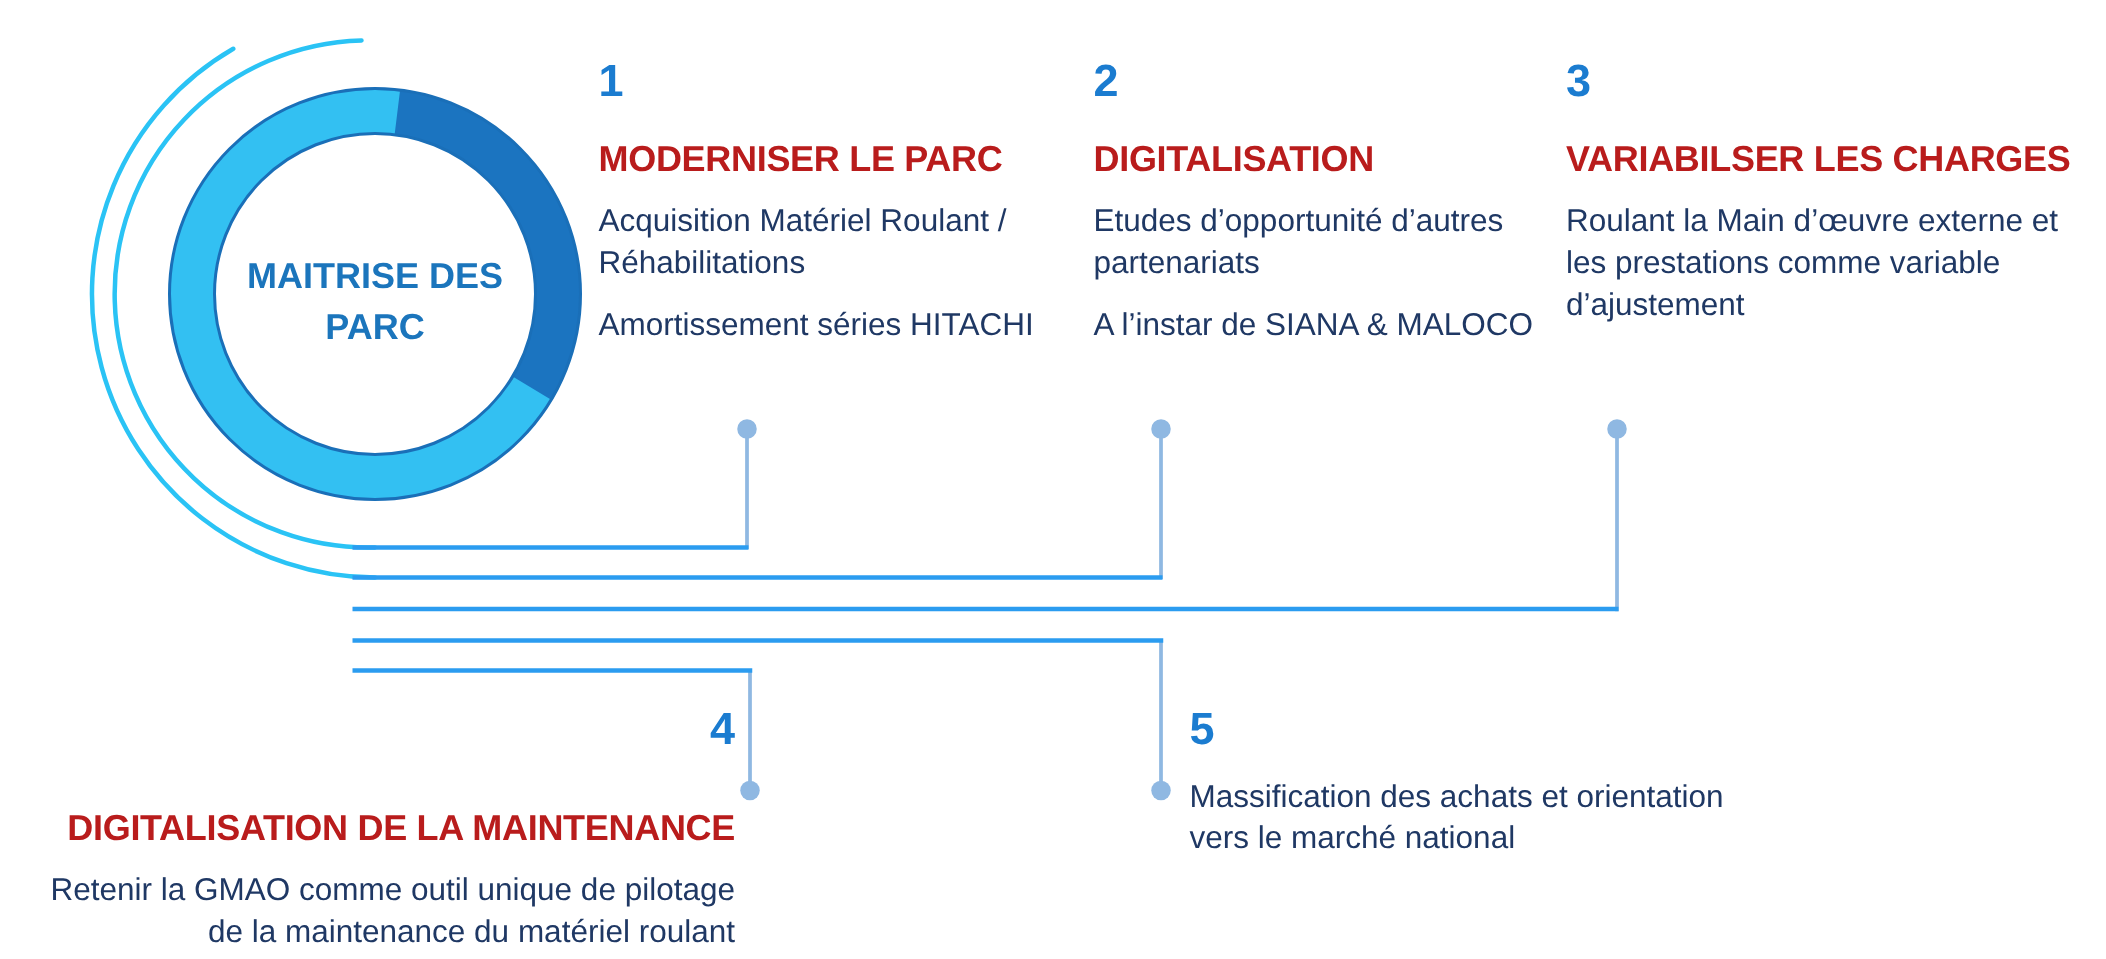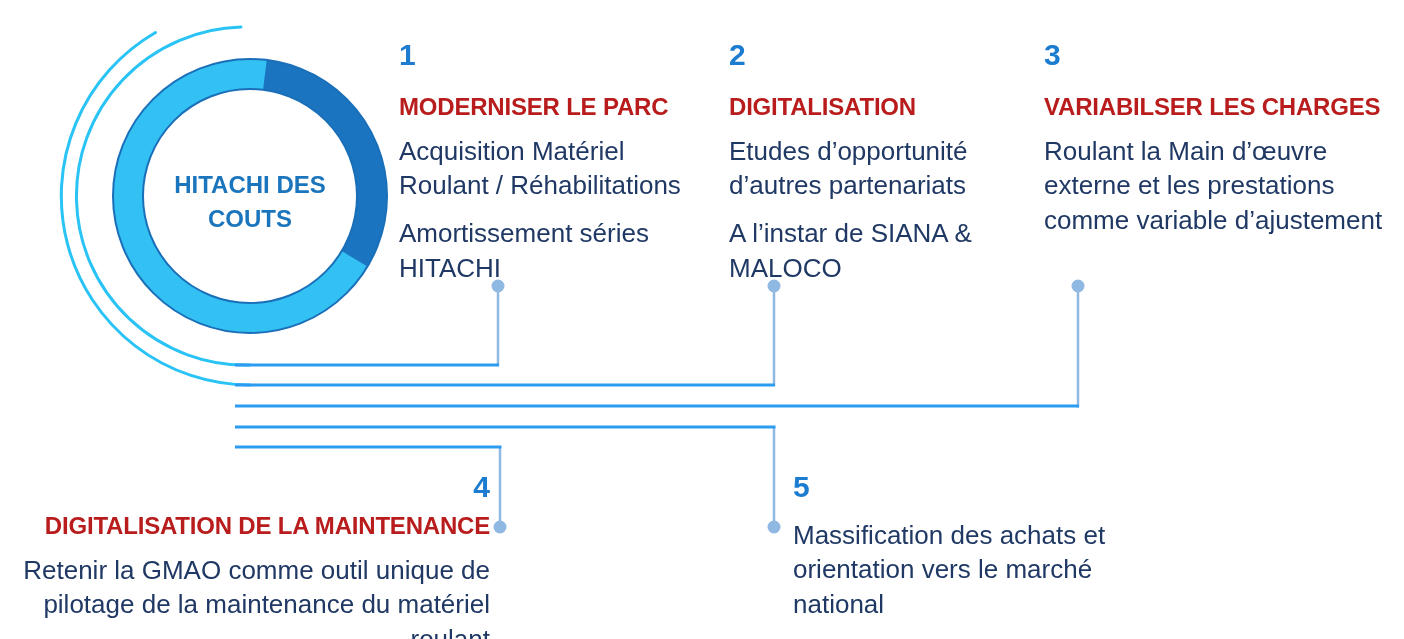--- a/index.html
+++ b/index.html
@@ -10,24 +10,24 @@
   #diagram-svg{position:absolute;left:0;top:0;}
   .col{position:absolute;}
   .num{
     font-size:30px;font-weight:bold;color:#1b7cd0;line-height:1.15;
   }
   .title{
     font-size:24px;font-weight:bold;color:#b91c1c;line-height:1.18;
     margin-top:20px;letter-spacing:-0.2px;
   }
   .body-text p{
-    font-size:26px;color:#1f3864;line-height:1.33;margin:13px 0 0 0;
+    font-size:21px;color:#1f3864;line-height:1.33;margin:13px 0 0 0;
   }
   .col-right{text-align:right;}
-  .col-right .title{margin-top:7px;}
+  .col-right .title{margin-top:34px;}
   #hub-label{
     position:absolute;left:152px;top:168px;width:196px;text-align:center;
     font-size:24px;font-weight:bold;color:#1b75bc;line-height:1.4;
   }
 </style>
 </head>
 <body>
 
 <div id="canvas">
 
@@ -53,21 +53,21 @@
     <line x1="235" y1="427" x2="775.5" y2="427" stroke="#2b9cf0" stroke-width="3"></line>
     <line x1="235" y1="447" x2="501.5" y2="447" stroke="#2b9cf0" stroke-width="3"></line>
 
     <circle cx="498" cy="286" r="6.5" fill="#8fb8e2"></circle>
     <circle cx="774" cy="286" r="6.5" fill="#8fb8e2"></circle>
     <circle cx="1078" cy="286" r="6.5" fill="#8fb8e2"></circle>
     <circle cx="500" cy="527" r="6.5" fill="#8fb8e2"></circle>
     <circle cx="774" cy="527" r="6.5" fill="#8fb8e2"></circle>
   </svg>
 
-  <div id="hub-label">HITACHI DES COUTS</div>
+  <div id="hub-label">MAITRISE DES PARC</div>
 
   <div class="col" style="left:399px;top:38px;width:312px;">
     <div class="num">1</div>
     <div class="title">MODERNISER LE PARC</div>
     <div class="body-text">
       <p>Acquisition Matériel Roulant / Réhabilitations</p>
       <p>Amortissement séries HITACHI</p>
     </div>
   </div>
 

